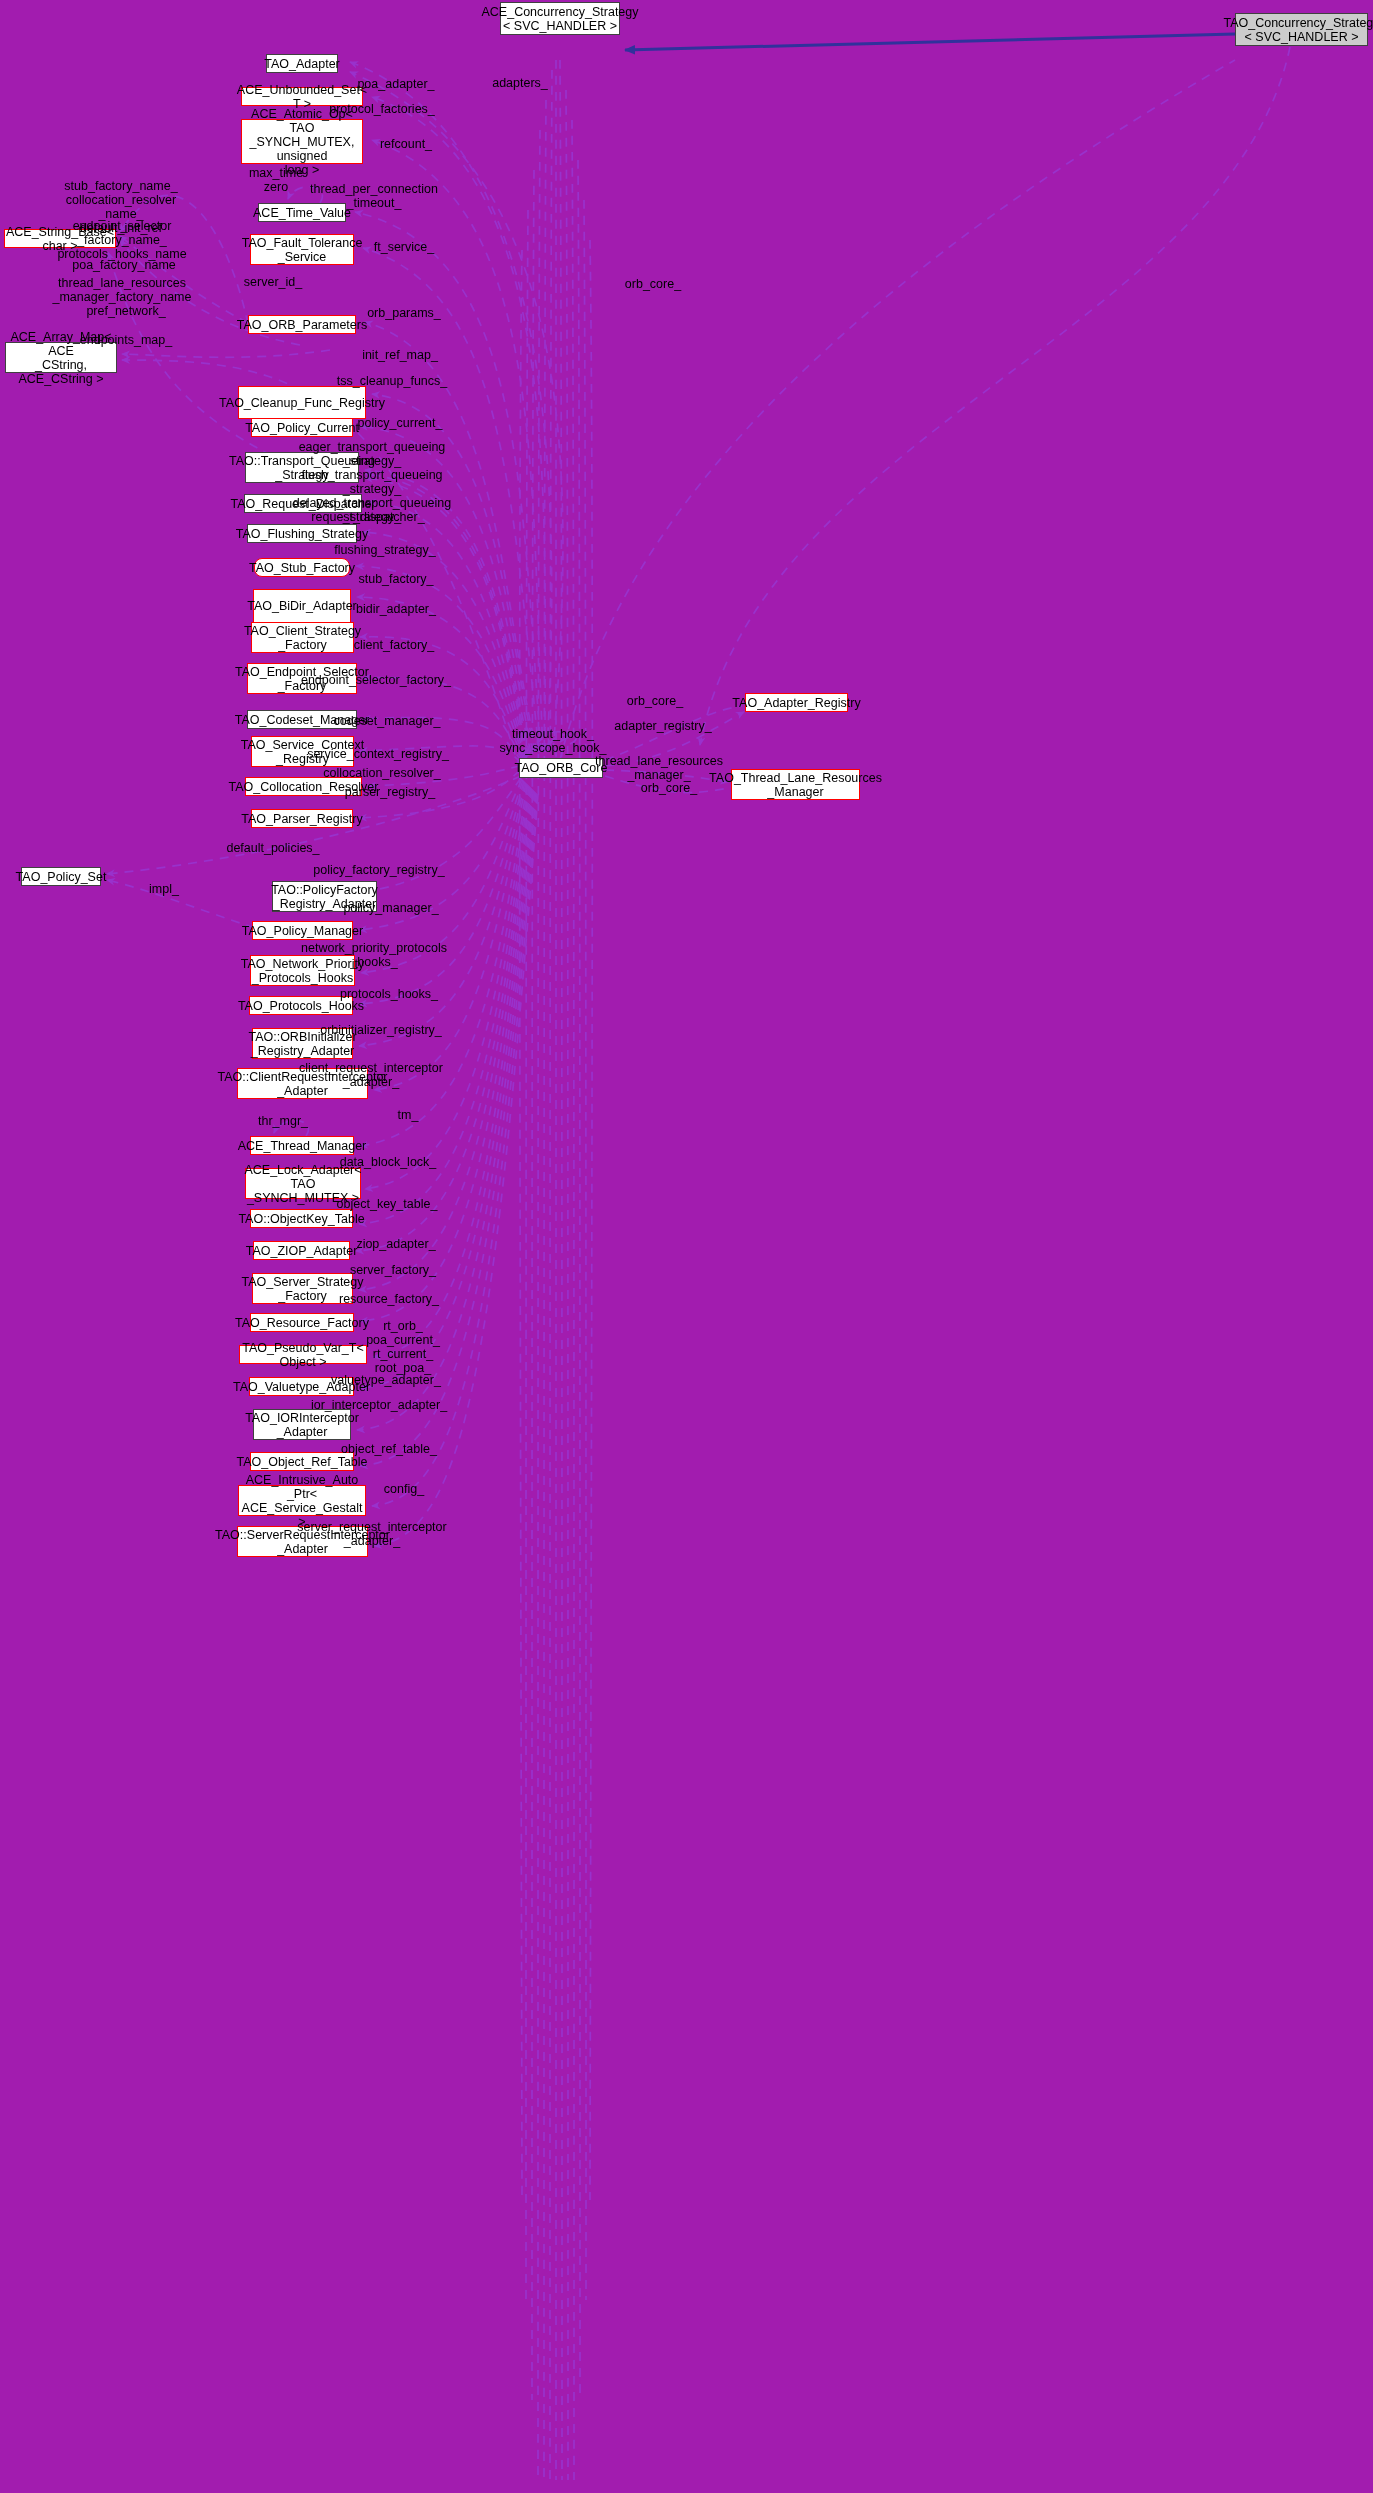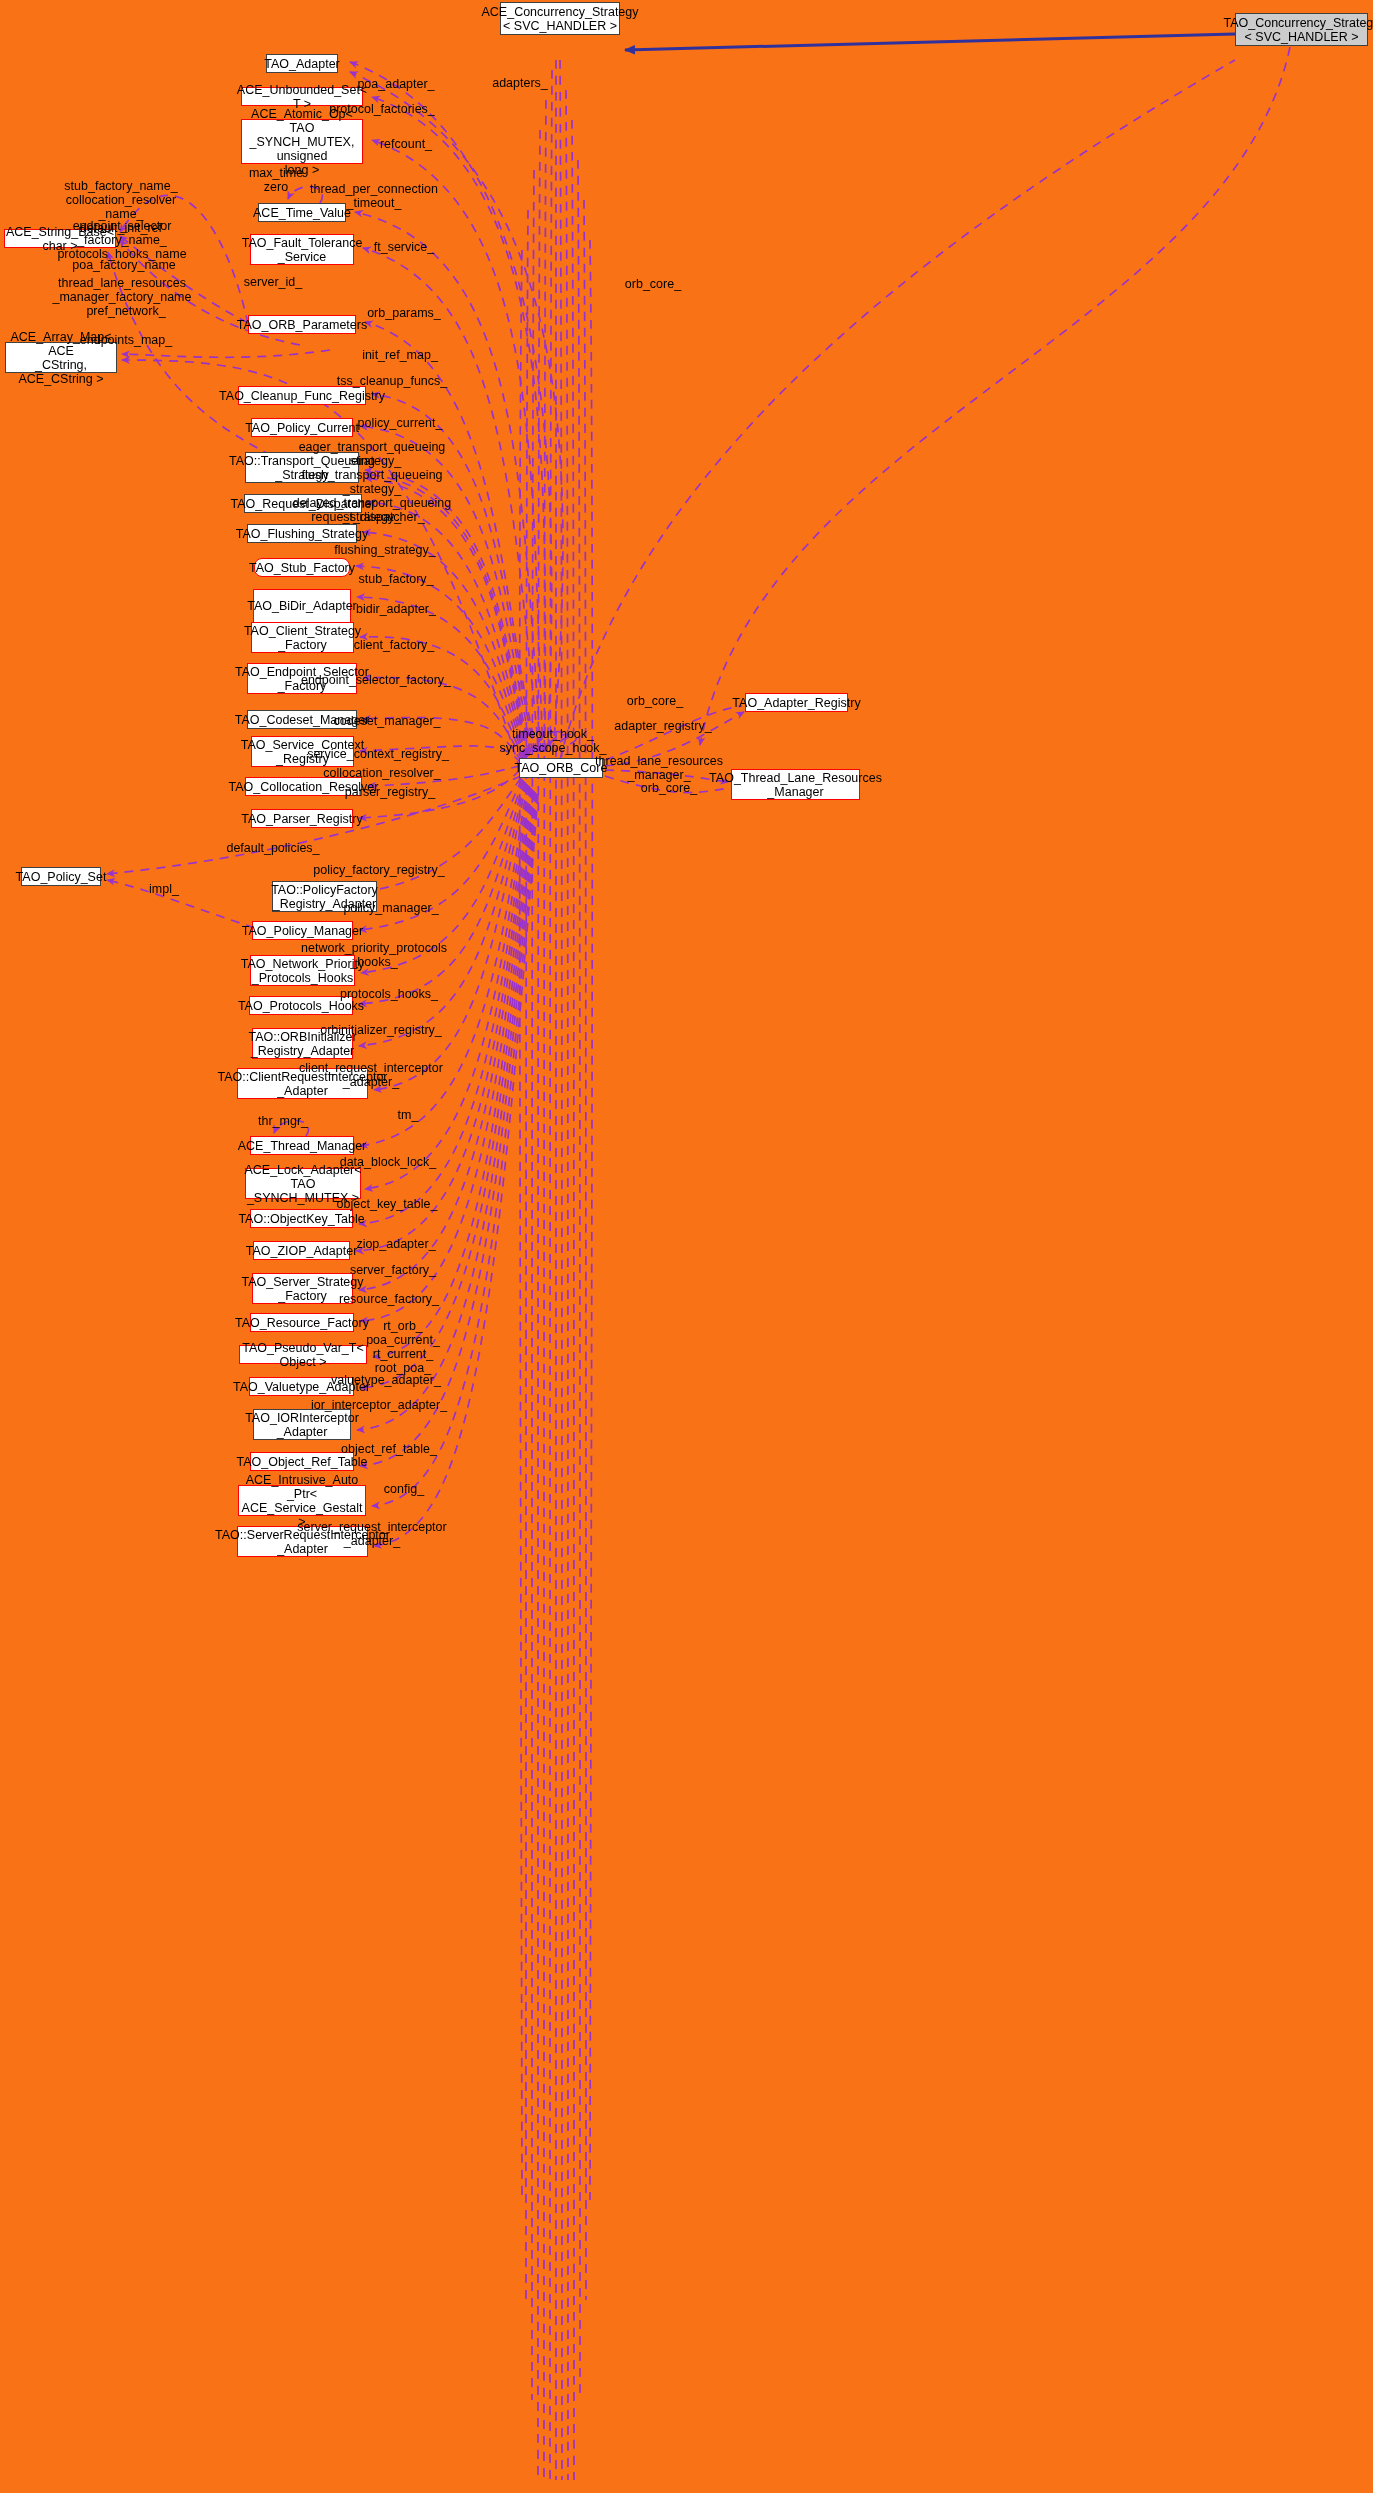--- a/index.html
+++ b/index.html
@@ -1,17 +1,17 @@
 <!DOCTYPE html>
 <html><head>
 <meta charset="utf-8">
 <style>
   html,body{margin:0;padding:0;background:#ffffff;}
   body{font-family:"Liberation Sans","DejaVu Sans",sans-serif;}
-  #diagram-root{position:relative;width:1373px;height:2493px;overflow:hidden;background:#f97316;}
+  #diagram-root{position:relative;width:1373px;height:2493px;overflow:hidden;background:#a21caf;}
   svg.edges{position:absolute;left:0;top:0;width:1373px;height:2493px;}
   .node{position:absolute;box-sizing:border-box;display:flex;align-items:center;justify-content:center;
         text-align:center;line-height:1.12;background:#ffffff;color:#000000;
         font-size:12.5px;padding:2px 4px;white-space:pre-line;}
   .node.plain{border:1.6px solid #404040;}
   .node.red{border:1.6px solid #ff0000;}
   .node.focus{border:1.6px solid #404040;background:#ffffff;}
   .node.greyfill{border:1.6px solid #404040;background:#cccccc;}
   .edge-label{position:absolute;font-size:12.5px;color:#000;text-align:center;white-space:pre-line;
               line-height:1.12;pointer-events:none;}
@@ -170,21 +170,21 @@
       <div class="node red" style="left: 241px; top: 119px; width: 122px; height: 45px;">ACE_Atomic_Op&lt; TAO
 _SYNCH_MUTEX, unsigned
 long &gt;</div>
       <div class="node plain" style="left: 258px; top: 203px; width: 88px; height: 19px;">ACE_Time_Value</div>
       <div class="node red" style="left: 250px; top: 234px; width: 104px; height: 31px;">TAO_Fault_Tolerance
 _Service</div>
       <div class="node red" style="left: 248px; top: 315px; width: 108px; height: 19px;">TAO_ORB_Parameters</div>
       <div class="node red" style="left: 4px; top: 229px; width: 112px; height: 19px;">ACE_String_Base&lt; char &gt;</div>
       <div class="node plain" style="left: 5px; top: 342px; width: 112px; height: 31px;">ACE_Array_Map&lt; ACE
 _CString, ACE_CString &gt;</div>
-      <div class="node red" style="left: 238px; top: 386px; width: 128px; height: 19px;">TAO_Cleanup_Func_Registry</div>
+      <div class="node red" style="left: 238px; top: 386px; width: 128px; height: 33px;">TAO_Cleanup_Func_Registry</div>
       <div class="node red" style="left: 251px; top: 418px; width: 102px; height: 19px;">TAO_Policy_Current</div>
       <div class="node plain" style="left: 245px; top: 452px; width: 114px; height: 31px;">TAO::Transport_Queueing
 _Strategy</div>
       <div class="node plain" style="left: 244px; top: 494px; width: 118px; height: 19px;">TAO_Request_Dispatcher</div>
       <div class="node plain" style="left: 247px; top: 524px; width: 110px; height: 19px;">TAO_Flushing_Strategy</div>
       <div class="node red" style="left: 254px; top: 558px; width: 96px; height: 19px; border-radius: 8px;">TAO_Stub_Factory</div>
       <div class="node red" style="left: 253px; top: 589px; width: 98px; height: 34px;">TAO_BiDir_Adapter</div>
       <div class="node red" style="left: 251px; top: 622px; width: 103px; height: 31px;">TAO_Client_Strategy
 _Factory</div>
       <div class="node red" style="left: 247px; top: 663px; width: 110px; height: 31px;">TAO_Endpoint_Selector

